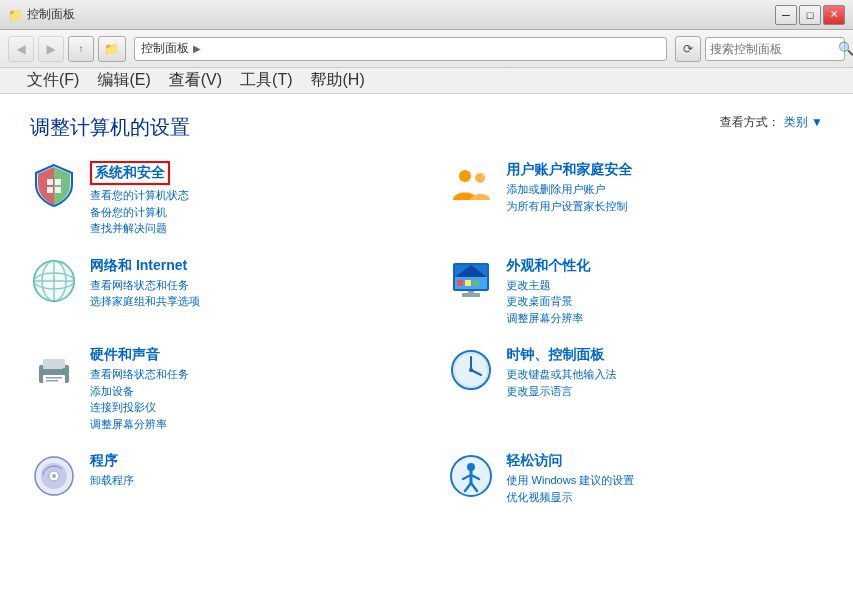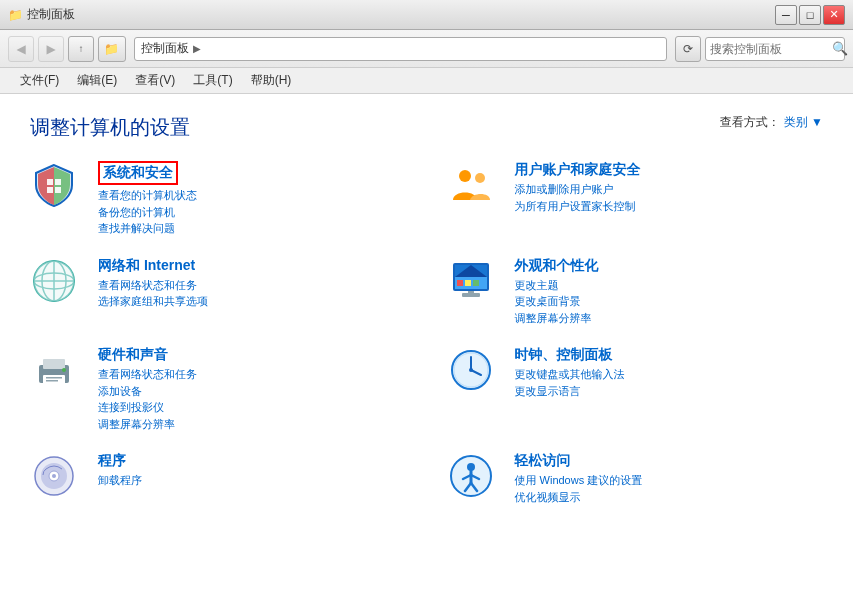--- a/index.html
+++ b/index.html
@@ -88,21 +88,21 @@
     }
     .breadcrumb-arrow { color: #666; font-size: 10px; }
     .search-bar {
       display: flex;
       align-items: center;
       height: 24px;
       border: 1px solid #aaa;
       border-radius: 3px;
       background: #fff;
       padding: 0 4px;
-      gap: 12px;
+      gap: 18px;
       width: 140px;
     }
     .search-input {
       border: none;
       outline: none;
       font-size: 12px;
       color: #999;
       background: transparent;
       width: 110px;
     }
@@ -112,23 +112,23 @@
       cursor: pointer;
     }
 
     
     .menu-bar {
       height: 26px;
       background: #f0f0f0;
       border-bottom: 1px solid #d0d0d0;
       display: flex;
       align-items: center;
-      padding: 0 12px;
+      padding: 0 19px;
       gap: 2px;
-      font-size: 12px;
+      font-size: 16px;
     }
     .menu-item {
       padding: 2px 8px;
       cursor: pointer;
       border-radius: 2px;
       color: #333;
     }
 
     
     .main-content {
@@ -164,21 +164,21 @@
 
     
     .cp-grid {
       display: grid;
       grid-template-columns: 1fr 1fr;
       gap: 20px 40px;
     }
 
     .cp-section {
       display: flex;
-      gap: 20px;
+      gap: 12px;
       align-items: flex-start;
     }
     .cp-icon {
       width: 48px;
       height: 48px;
       flex-shrink: 0;
       display: flex;
       align-items: center;
       justify-content: center;
     }

